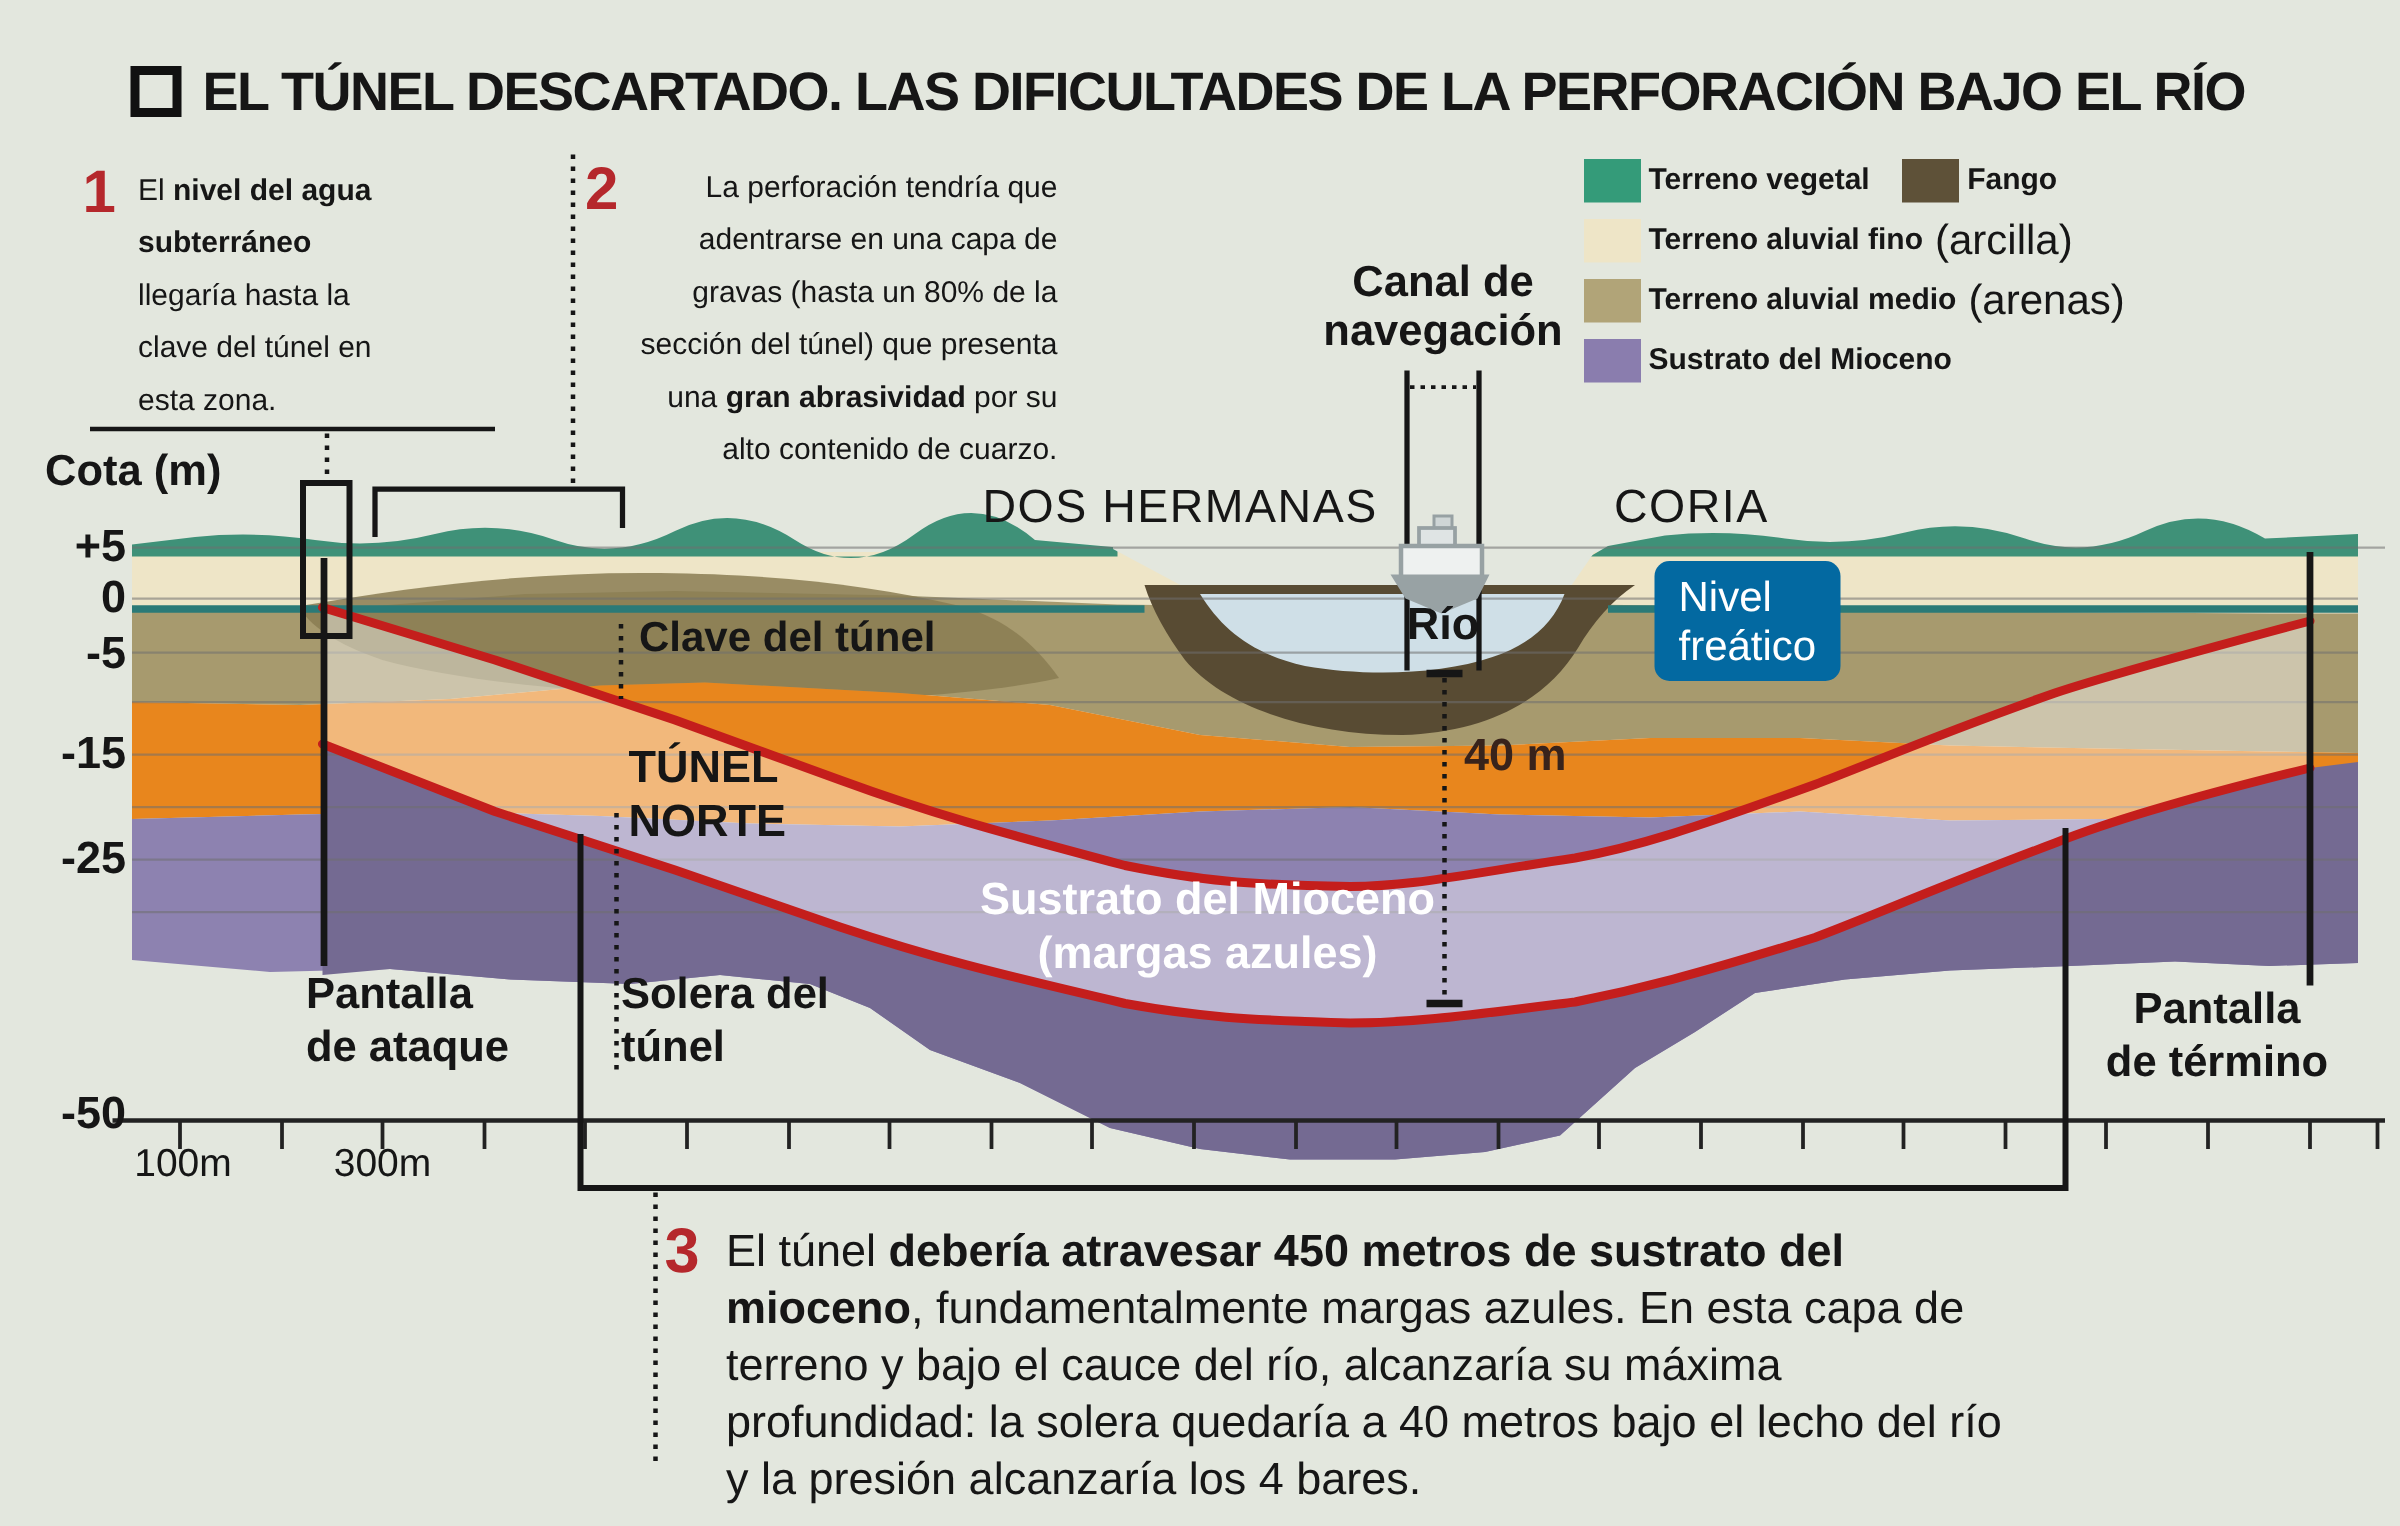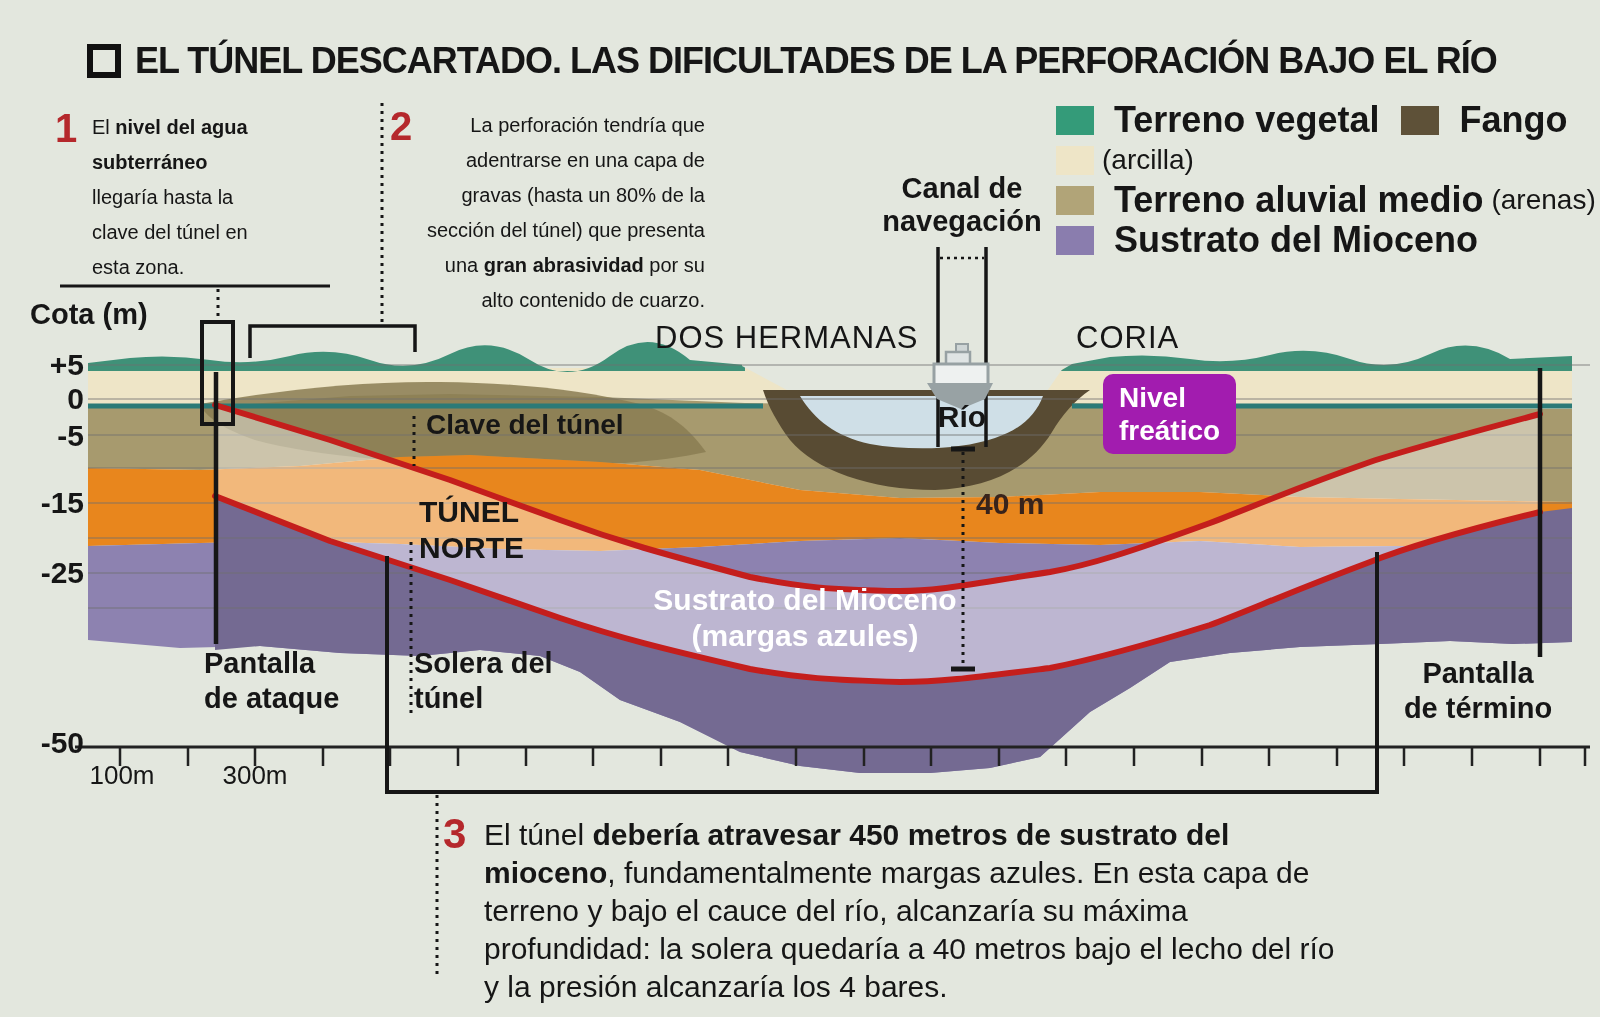--- a/index.html
+++ b/index.html
@@ -12,34 +12,34 @@
   .title-row{left:48px;top:40px;display:flex;align-items:center;gap:14px;margin-left:39px;}
   .title-sq{width:22px;height:22px;border:6px solid #111;}
   .title-tx{font-size:36px;font-weight:bold;letter-spacing:-1px;white-space:nowrap;}
   
   .ann-num{font-weight:bold;color:#b5282c;font-size:40px;line-height:40px;}
   .ann-lines{font-size:20px;line-height:35px;white-space:nowrap;}
   .ann3 .ann-lines{font-size:30px;line-height:38px;}
   
   .lg-row{display:flex;align-items:center;height:40px;white-space:nowrap;}
   .sw{width:38px;height:29px;display:inline-block;flex:none;}
-  .lg-lab{font-size:36px;font-weight:bold;margin-left:20px;}
+  .lg-lab{font-size:20px;font-weight:bold;margin-left:5px;}
   .lg-note{font-size:28px;font-weight:normal;margin-left:8px;}
   
   .cota{font-size:29px;font-weight:bold;}
   .ytick{width:70px;text-align:right;font-size:30px;font-weight:bold;}
   .xlab{font-size:26px;width:140px;text-align:center;}
   
   .lab-b28{font-size:28px;font-weight:bold;white-space:nowrap;}
   .lab-b29{font-size:29px;font-weight:bold;line-height:35px;white-space:nowrap;}
   .lab-b30{font-size:30px;font-weight:bold;line-height:36px;white-space:nowrap;}
   .city{font-size:31px;letter-spacing:1px;white-space:nowrap;}
   .center{text-align:center;}
   .white{color:#fff;}
-  .badge{background:#a21caf;border-radius:10px;padding:7px 16px;color:#fff;font-size:28px;font-weight:bold;line-height:33px;}
+  .badge{background:#0369a1;border-radius:10px;padding:7px 16px;color:#fff;font-size:28px;font-weight:normal;line-height:33px;}
   .depth{color:#38231b;}
 </style>
 </head>
 <body>
 
 <div id="stage">
 
   <svg width="1600" height="1017" viewBox="0 0 1600 1017">
 
     <path d="M88,368 L1572,368 L1572,409 L1513,409 L1350,408 L1200,405 L1060,403 L900,405 L745,403 L600,397 L450,394 L350,396 L250,404 L150,406 L88,407 Z" fill="#eee5c7"></path>
@@ -164,20 +164,21 @@
 
   <div class="abs" style="left:1056px;top:100px;">
     <div class="lg-row">
       <span class="sw" style="background: rgb(52, 155, 121);"></span>
       <span class="lg-lab">Terreno vegetal</span>
       <span class="sw" style="margin-left: 22px; background: rgb(94, 81, 56);"></span>
       <span class="lg-lab">Fango</span>
     </div>
     <div class="lg-row">
       <span class="sw" style="background: rgb(238, 229, 199);"></span>
+      <span class="lg-lab">Terreno aluvial fino</span>
       <span class="lg-note">(arcilla)</span>
     </div>
     <div class="lg-row">
       <span class="sw" style="background: rgb(177, 164, 120);"></span>
       <span class="lg-lab">Terreno aluvial medio</span>
       <span class="lg-note">(arenas)</span>
     </div>
     <div class="lg-row">
       <span class="sw" style="background: rgb(138, 125, 174);"></span>
       <span class="lg-lab">Sustrato del Mioceno</span>

